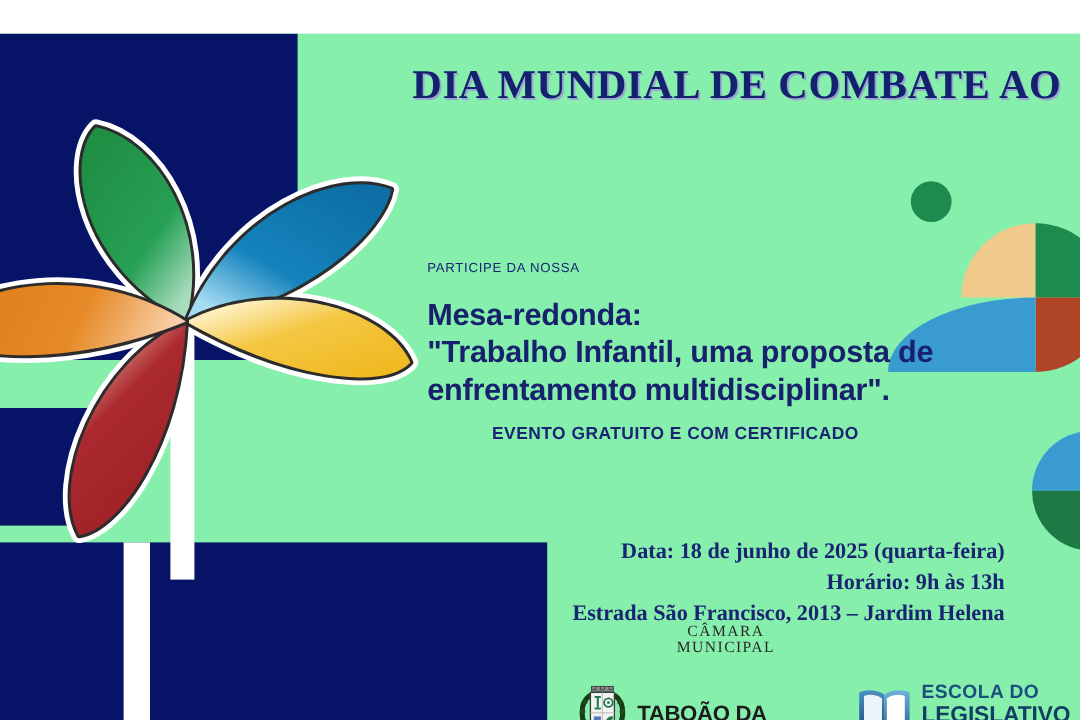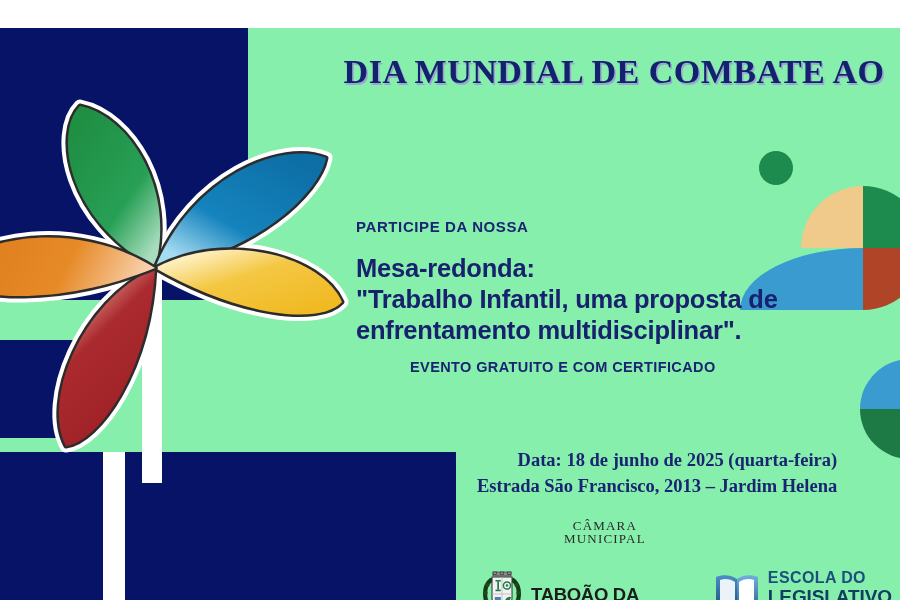--- a/index.html
+++ b/index.html
@@ -46,21 +46,21 @@
     color:#14216e;
     text-shadow:1.5px 1.5px 0 #9aa6d2;
     white-space:nowrap;
   }
   #title-line-1 { font-size:35px; }
   #title-line-2 { font-size:35px; }
 
   
   #subtitle-block { position:absolute; left:356px; top:190px; width:500px; }
   #kicker {
-    font-size:15px; font-weight:bold; letter-spacing:0.6px;
+    font-size:11px; font-weight:normal; letter-spacing:0.6px;
     color:#1b2472;
   }
   .big-line {
     font-size:25.5px; font-weight:bold; color:#18216d;
     line-height:1.22; letter-spacing:-0.2px;
     white-space:nowrap;
   }
   #big-1 { margin-top:18px; }
   #free-line {
     margin-top:13px; margin-left:54px;
@@ -199,20 +199,21 @@
   <div id="subtitle-block">
     <div id="kicker">PARTICIPE DA NOSSA</div>
     <div class="big-line" id="big-1">Mesa-redonda:</div>
     <div class="big-line">"Trabalho Infantil, uma proposta de</div>
     <div class="big-line">enfrentamento multidisciplinar".</div>
     <div id="free-line">EVENTO GRATUITO E COM CERTIFICADO</div>
   </div>
 
   <div id="details-block">
     <div class="dline">Data: 18 de junho de 2025 (quarta-feira)</div>
+    <div class="dline">Horário: 9h às 13h</div>
     <div class="dline">Estrada São Francisco, 2013 – Jardim Helena</div>
   </div>
 
   <div id="logos">
 
     <div class="logo">
       <div class="crest">
         <svg viewBox="0 0 44 46">
 
           <g fill="#8d8d8d" stroke="#3a3a3a" stroke-width="0.7">

